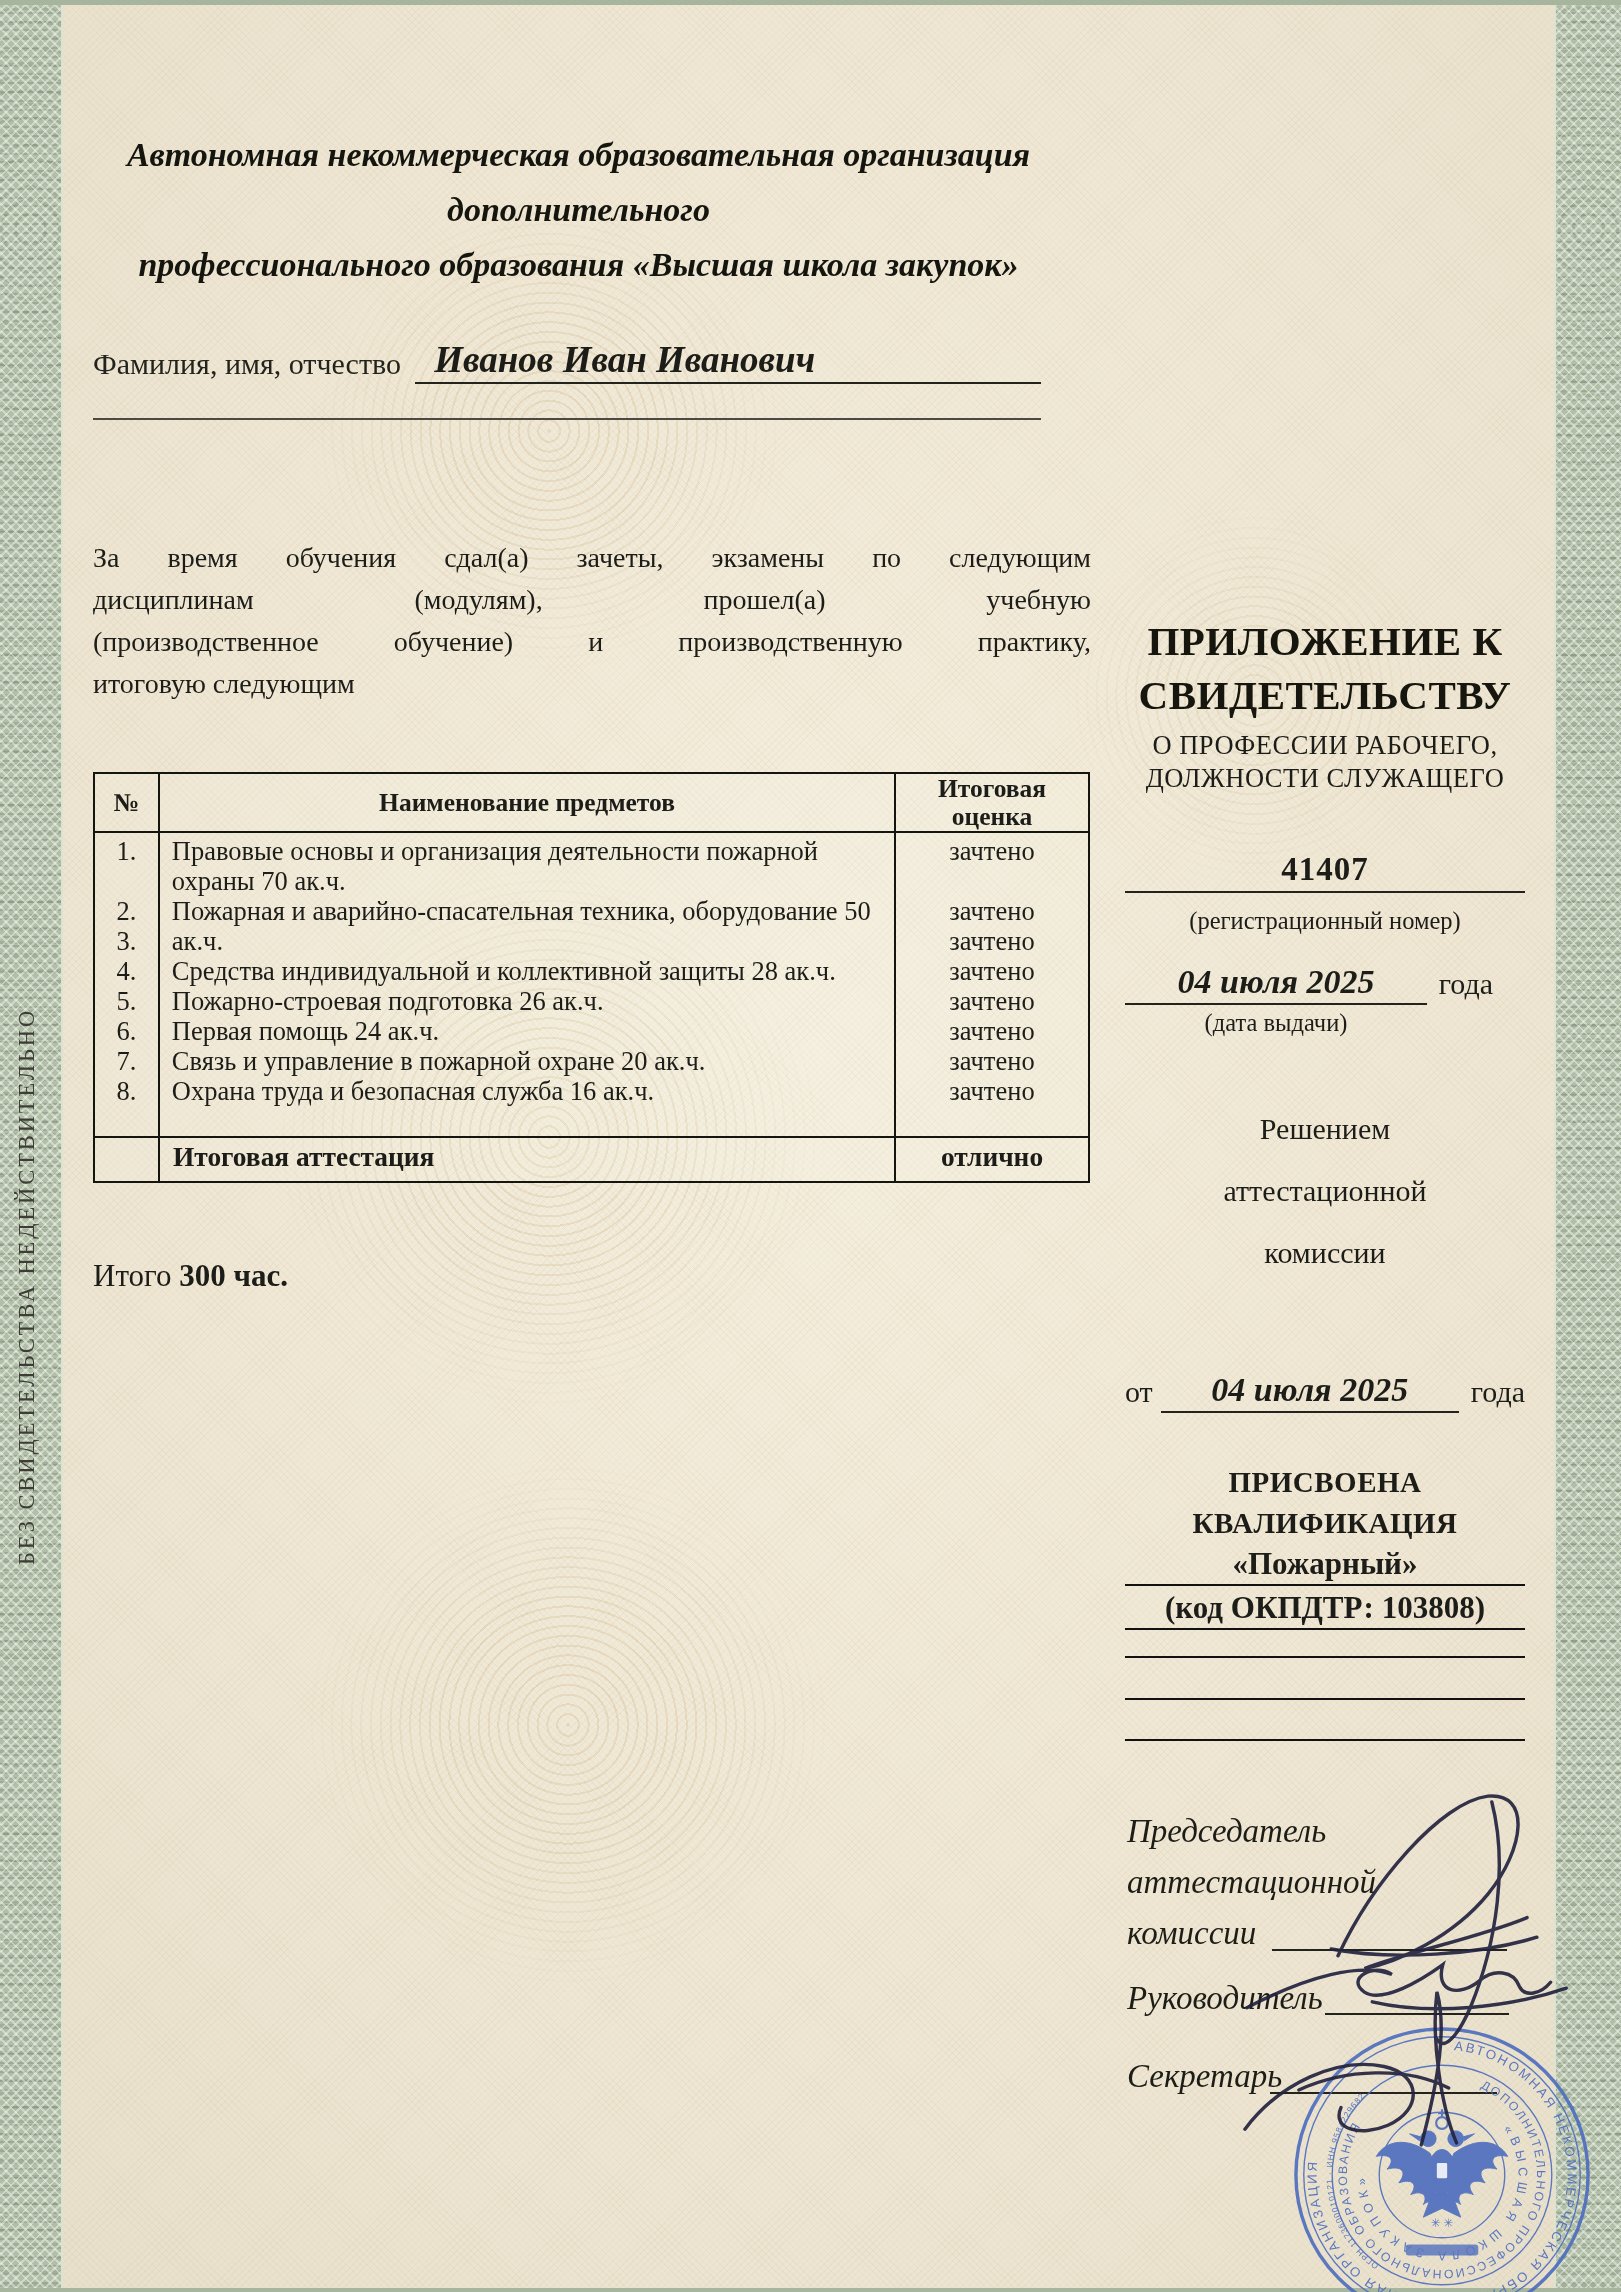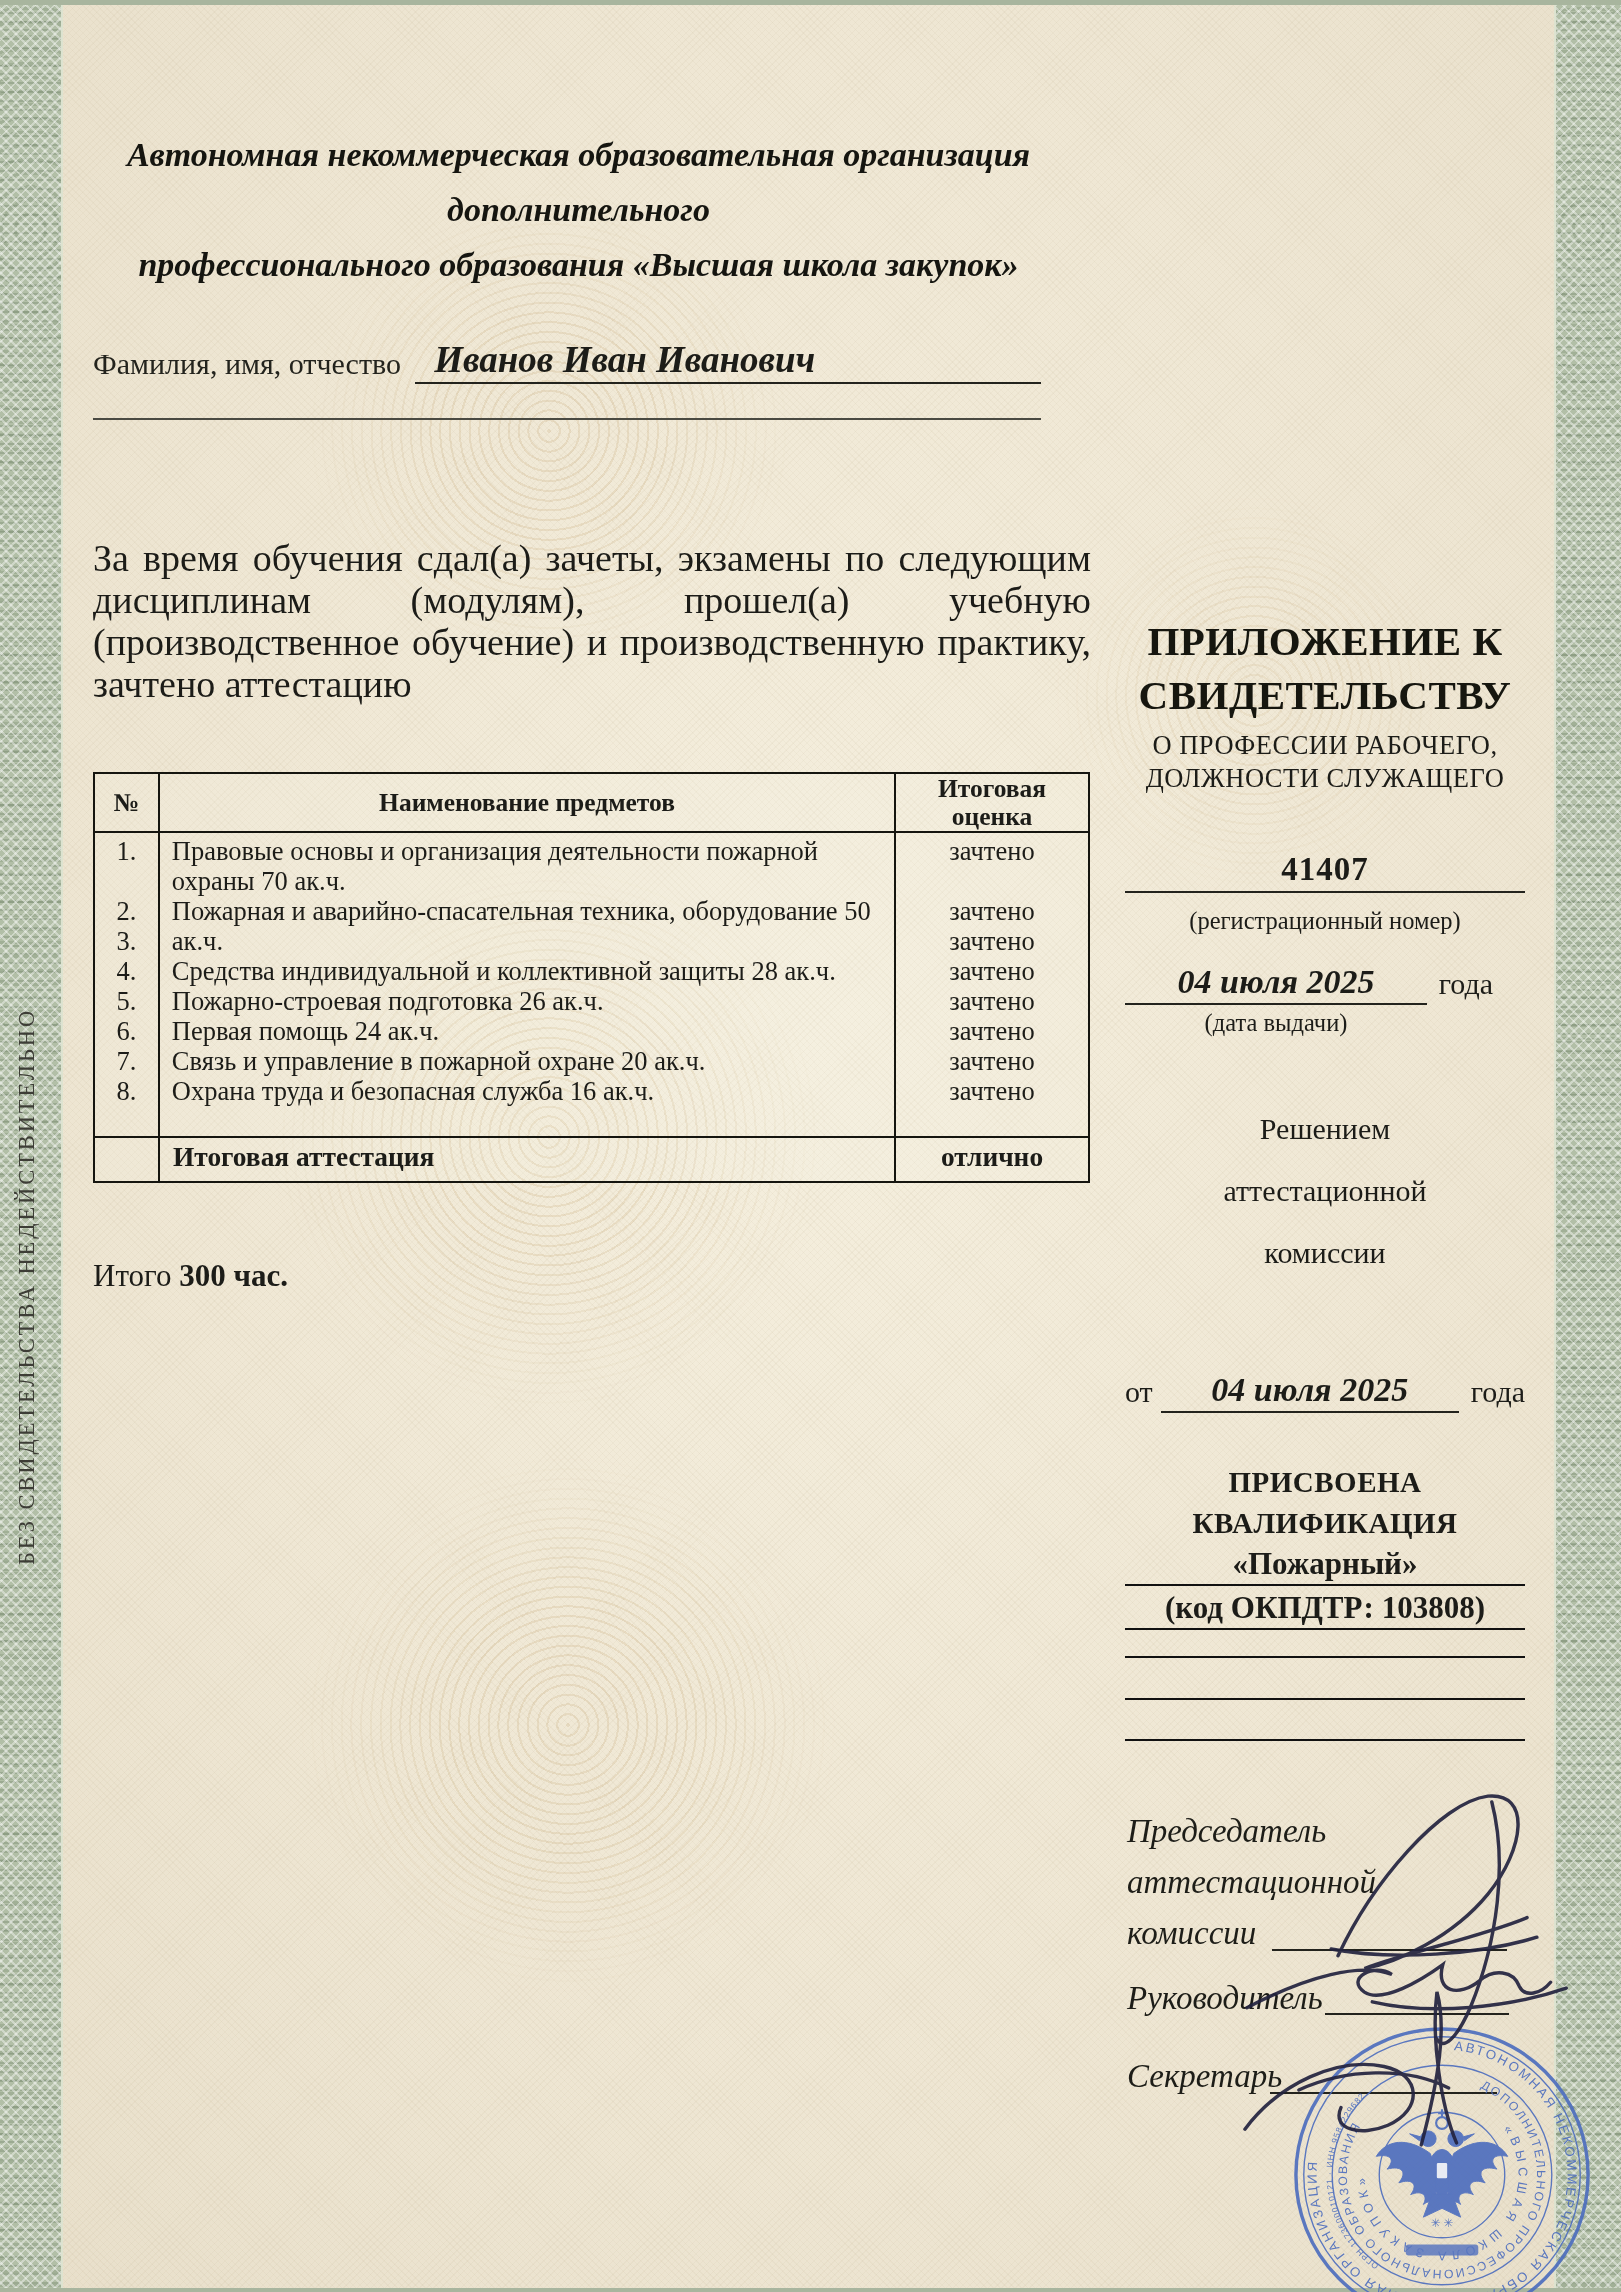--- a/index.html
+++ b/index.html
@@ -36,21 +36,21 @@
     writing-mode:vertical-rl;transform:rotate(180deg);
     font-size:22.5px;letter-spacing:2.9px;color:#3d3d36;white-space:nowrap;
   }
   .org-header{position:absolute;left:69px;top:127px;width:1019px;text-align:center;
     font-style:italic;font-weight:bold;font-size:34px;line-height:55px;color:#151510;}
   .name-row{position:absolute;left:93px;top:331px;width:948px;display:flex;align-items:flex-end;}
   .name-label{font-size:30px;white-space:nowrap;padding-bottom:2.9px;color:#23231d;margin-top:16px;}
   .name-line{flex:1;border-bottom:2px solid #23231d;margin-left:13.7px;padding:0 0 1px 19.6px;}
   .name-value{font-style:italic;font-weight:bold;font-size:37px;white-space:nowrap;}
   .name-line2{position:absolute;left:93px;top:392px;width:948px;height:25.5px;border-bottom:2px solid #4a4a42;}
-  .intro{position:absolute;left:93px;top:537px;width:998px;font-size:38px;line-height:42px;}
+  .intro{position:absolute;left:93px;top:537px;width:998px;font-size:28px;line-height:42px;}
   .intro .just{text-align:justify;text-align-last:justify;}
   
   .cert-table{position:absolute;left:93px;top:772px;width:997px;border:2.9px solid #15150f;box-sizing:border-box;background:rgba(250,246,234,.15);}
   .t-row{display:flex;}
   .t-head{border-bottom:2px solid #15150f;height:57px;}
   .c-num{width:65px;border-right:2px solid #15150f;box-sizing:border-box;flex:none;}
   .c-subj{flex:1;min-width:0;}
   .c-grade{width:194px;border-left:2px solid #15150f;box-sizing:border-box;flex:none;}
   .hcell{display:flex;align-items:center;justify-content:center;text-align:center;
     font-weight:bold;font-size:25.5px;line-height:27.4px;}
@@ -121,21 +121,21 @@
     <div class="name-row">
       <span class="name-label">Фамилия, имя, отчество</span>
       <span class="name-line"><span class="name-value">Иванов Иван Иванович</span></span>
     </div>
     <div class="name-line2"></div>
 
     <div class="intro">
       <div class="just">За время обучения сдал(а) зачеты, экзамены по следующим</div>
       <div class="just">дисциплинам (модулям), прошел(а) учебную</div>
       <div class="just">(производственное обучение) и производственную практику,</div>
-      <div>зачтено аттестацию</div>
+      <div>итоговую следующим</div>
     </div>
 
     <div class="cert-table">
       <div class="t-row t-head">
         <div class="c-num hcell">№</div>
         <div class="c-subj hcell">Наименование предметов</div>
         <div class="c-grade hcell">Итоговая оценка</div>
       </div>
       <div class="t-body">
         <div class="c-num col-num">

